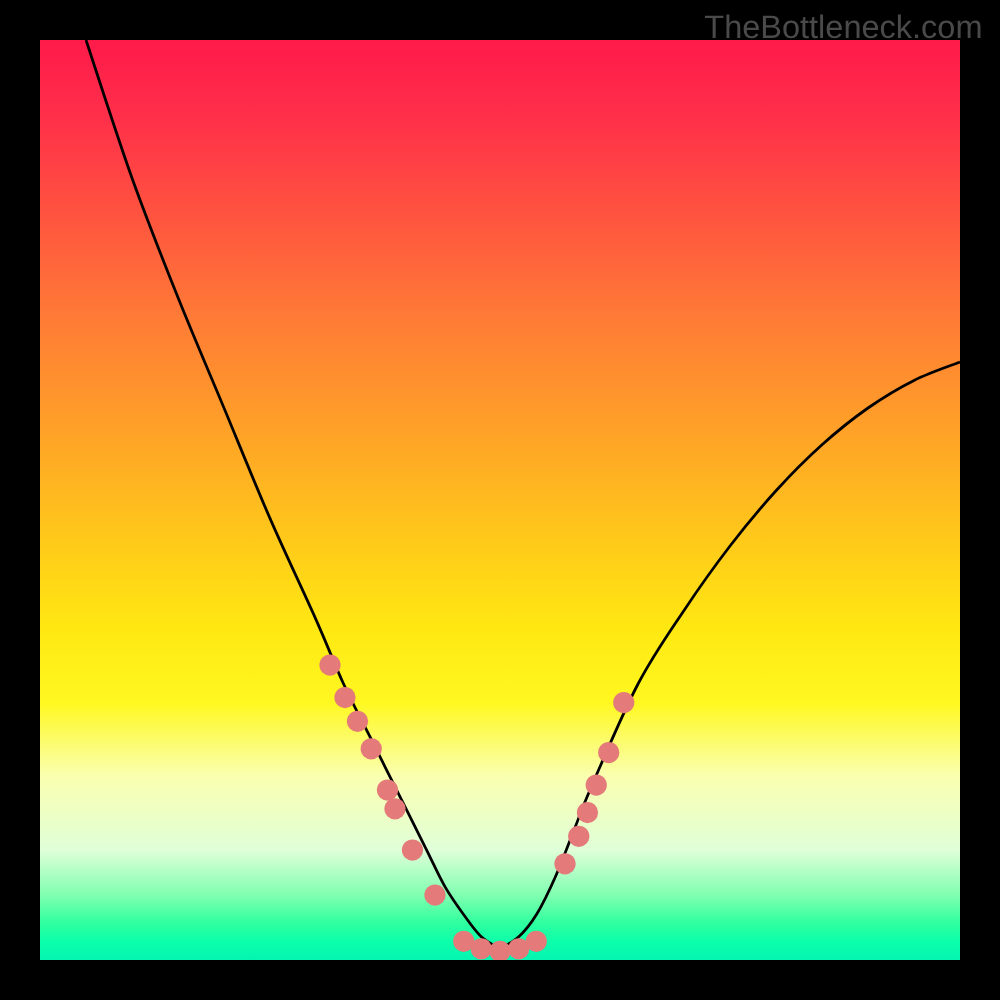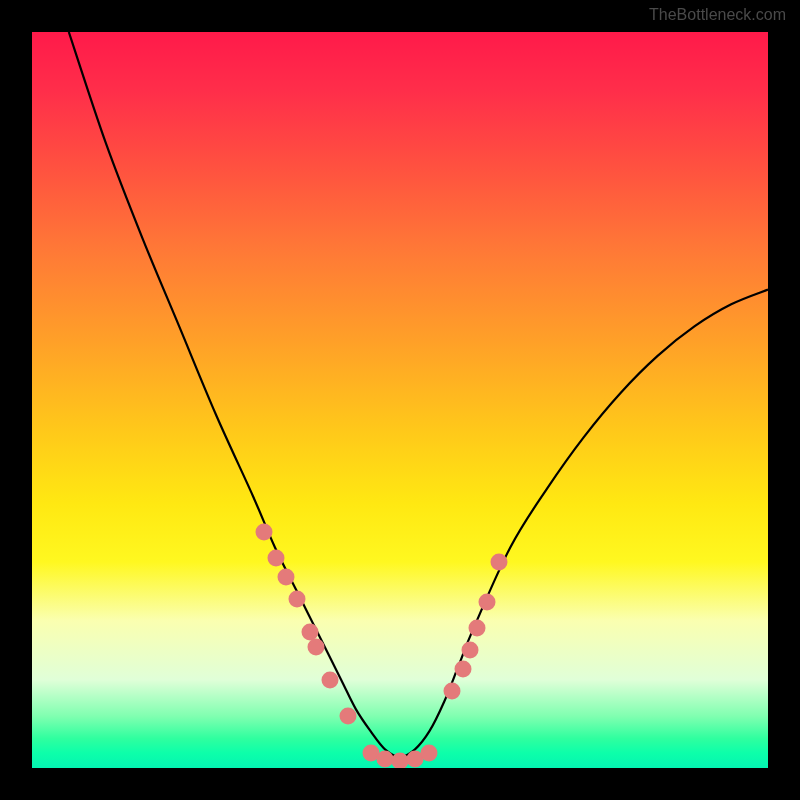--- a/index.html
+++ b/index.html
@@ -8,21 +8,21 @@
     height: 800px;
     background: #000;
     position: relative;
     font-family: Arial, sans-serif;
   }
   .watermark {
     position: absolute;
     top: 6px;
     right: 14px;
     color: #4a4a4a;
-    font-size: 16px;
+    font-size: 26px;
     font-weight: 500;
     z-index: 10;
   }
   .plot-area {
     position: absolute;
     left: 32px;
     top: 32px;
     width: 736px;
     height: 736px;
     background: linear-gradient(to bottom,

